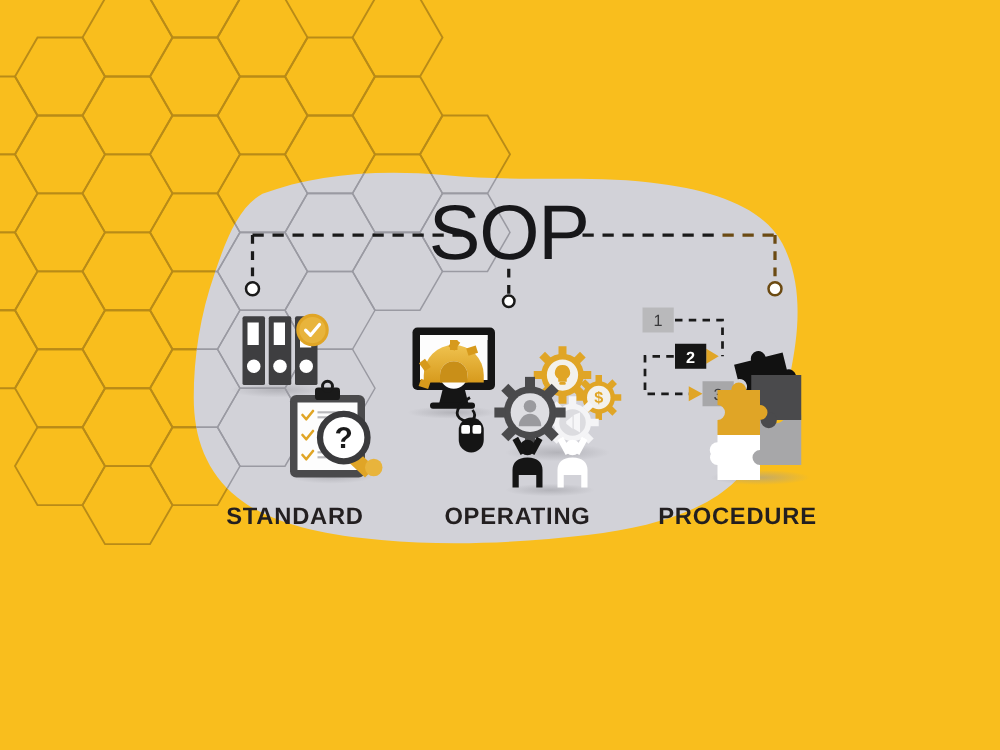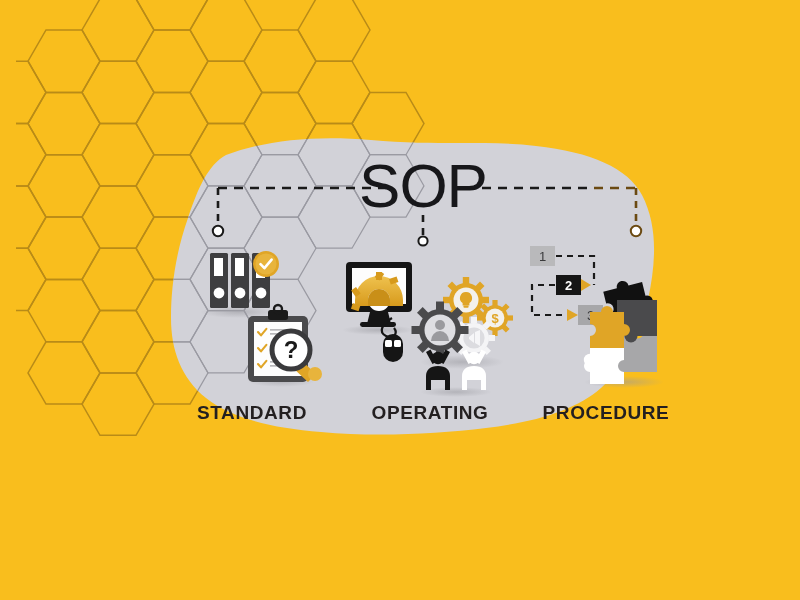--- a/index.html
+++ b/index.html
@@ -2,21 +2,21 @@
 <html><head>
 <meta charset="utf-8">
 <style>
   html,body{margin:0;padding:0;}
   body{
     width:800px;height:600px;overflow:hidden;
     font-family:"Liberation Sans","DejaVu Sans",sans-serif;
     background:#f9be1d;
     position:relative;
   }
-  #stage{position:absolute;inset:0;width:658px;height:600px;margin-left:16px;}
+  #stage{position:absolute;inset:0;width:658px;height:600px;}
   #stage svg{display:block;width:800px;height:600px;}
   .lbl{
     font-family:"Liberation Sans","DejaVu Sans",sans-serif;
     font-weight:bold;
     font-size:19px;
     fill:#231f20;
     letter-spacing:0.6px;
   }
   .sop{
     font-family:"Liberation Sans","DejaVu Sans",sans-serif;

